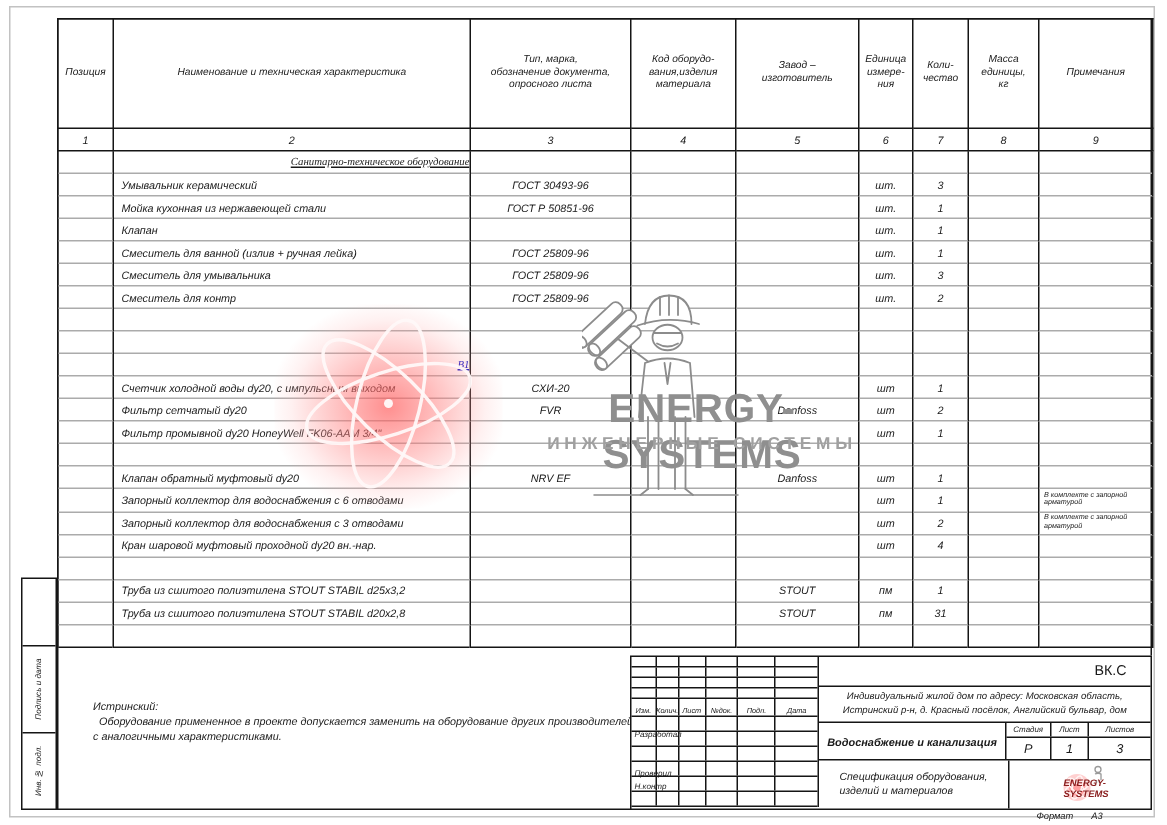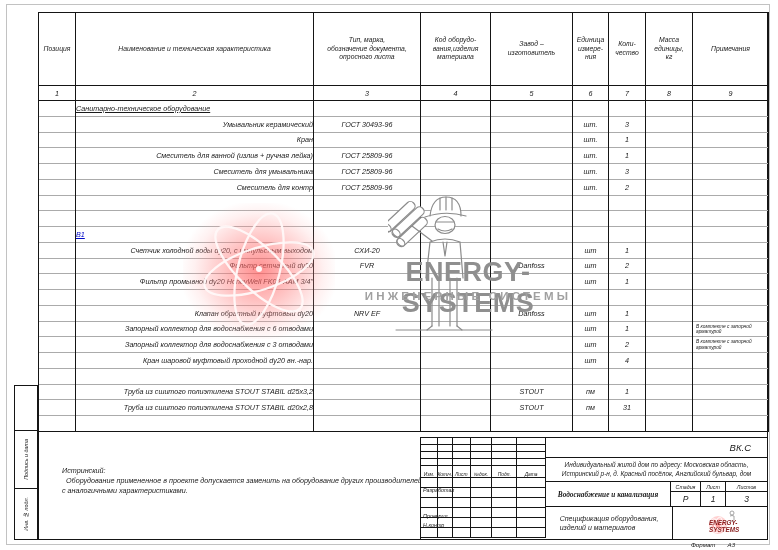--- a/index.html
+++ b/index.html
@@ -14,22 +14,22 @@
   table.spec{position:absolute;left:38px;top:12px;width:730px;height:420px;
         border-collapse:collapse;table-layout:fixed;
         border:1.6px solid #151515;font-style:italic;}
   table.spec th,table.spec td{padding:0;overflow:hidden;white-space:nowrap;box-sizing:border-box;}
   thead th{height:73px;border:1.2px solid #151515;font-weight:normal;
         font-size:6.8px;line-height:1.3;text-align:center;vertical-align:middle;}
   tr.numrow td{height:15px;border:1.2px solid #151515;text-align:center;font-size:7.2px;}
   tbody.body-rows td{height:13.28px;font-size:7.2px;text-align:center;vertical-align:middle;
         border-left:1.1px solid #151515;border-right:1.1px solid #151515;
         border-top:1px solid #ababab;}
-  tbody.body-rows td.c-name{text-align:right;padding-left:5px;}
-  tbody.body-rows td.section-cell{text-align:left;padding-left:0;}
+  tbody.body-rows td.c-name{text-align:left;padding-left:5px;}
+  tbody.body-rows td.section-cell{text-align:right;padding-left:0;font-family:Liberation Serif, serif;}
   tbody.body-rows td.c-note{font-size:4.8px;white-space:normal;line-height:1.12;
         text-align:left;padding-left:3px;}
   .u{text-decoration:underline;}
   .b1{color:#0008c8;text-decoration:underline;cursor:pointer;}
 
   
   .wm-glow{position:absolute;left:183px;top:203px;width:152px;height:136px;pointer-events:none;
         background:radial-gradient(ellipse at center,rgba(255,95,95,.7) 0%,rgba(255,135,135,.42) 38%,
         rgba(255,175,175,.18) 60%,rgba(255,205,205,0) 74%);}
   .wm-brand{position:absolute;left:347px;top:257px;width:242px;text-align:center;
@@ -56,27 +56,27 @@
         border:1.4px solid #151515;box-sizing:border-box;background:#fff;}
   .tb-left{position:absolute;left:0;top:0;width:125px;height:100.2px;
         border-right:1.3px solid #151515;box-sizing:border-box;}
   .rev-row{display:flex;border-bottom:1px solid #151515;box-sizing:border-box;}
   .rev-row:last-child{border-bottom:none;}
   .rev-cell{border-right:1px solid #151515;box-sizing:border-box;height:100%;
         font-size:4.9px;font-style:italic;display:flex;align-items:flex-end;justify-content:center;overflow:hidden;}
   .rev-cell:last-child{border-right:none;}
   .rev-role{position:absolute;left:2px;font-size:5.4px;font-style:italic;white-space:nowrap;}
   .tb-right{position:absolute;left:125px;top:0;right:0;bottom:0;display:flex;flex-direction:column;}
-  .tb-code{height:20px;border-bottom:1.2px solid #151515;font-size:9.5px;font-style:italic;
+  .tb-code{height:20px;border-bottom:1.2px solid #151515;font-size:9.5px;
         text-align:right;padding-right:16px;line-height:20px;box-sizing:border-box;}
   .tb-address{height:24px;border-bottom:1.2px solid #151515;font-size:6.4px;font-style:italic;
         text-align:center;display:flex;flex-direction:column;justify-content:center;line-height:1.3;box-sizing:border-box;}
   .tb-mid{height:25px;border-bottom:1.2px solid #151515;display:flex;box-sizing:border-box;}
   .tb-project{width:127px;border-right:1.2px solid #151515;display:flex;align-items:center;
-        justify-content:center;font-weight:bold;font-size:7.3px;font-style:italic;box-sizing:border-box;font-family:Liberation Serif, serif;}
+        justify-content:center;font-weight:bold;font-size:7.3px;font-style:italic;box-sizing:border-box;}
   .tb-slk{flex:1;display:flex;flex-direction:column;}
   .tb-slk-head{height:10px;display:flex;border-bottom:1px solid #151515;box-sizing:border-box;}
   .tb-slk-head div{font-size:5.3px;font-style:italic;display:flex;align-items:center;justify-content:center;
         border-right:1px solid #151515;box-sizing:border-box;}
   .tb-slk-head div:last-child,.tb-slk-vals div:last-child{border-right:none;}
   .tb-slk-vals{flex:1;display:flex;}
   .tb-slk-vals div{font-size:8.5px;font-style:italic;display:flex;align-items:center;justify-content:center;
         border-right:1px solid #151515;box-sizing:border-box;}
   .w-stage{width:30px;}.w-sheet{width:25px;}.w-sheets{width:41px;}
   .tb-bot{flex:1;display:flex;}
@@ -148,21 +148,32 @@
           <td class="c-type">ГОСТ 30493-96</td>
           <td class="c-code"></td>
           <td class="c-mfr"></td>
           <td class="c-unit">шт.</td>
           <td class="c-qty">3</td>
           <td class="c-mass"></td>
           <td class="c-note"></td>
         </tr>
         <tr>
           <td class="c-pos"></td>
-          <td class="c-name">Кран</td>
+          <td class="c-name">Мойка кухонная из нержавеющей стали</td>
+          <td class="c-type">ГОСТ Р 50851-96</td>
+          <td class="c-code"></td>
+          <td class="c-mfr"></td>
+          <td class="c-unit">шт.</td>
+          <td class="c-qty">1</td>
+          <td class="c-mass"></td>
+          <td class="c-note"></td>
+        </tr>
+        <tr>
+          <td class="c-pos"></td>
+          <td class="c-name">Клапан</td>
           <td class="c-type"></td>
           <td class="c-code"></td>
           <td class="c-mfr"></td>
           <td class="c-unit">шт.</td>
           <td class="c-qty">1</td>
           <td class="c-mass"></td>
           <td class="c-note"></td>
         </tr>
         <tr>
           <td class="c-pos"></td>

